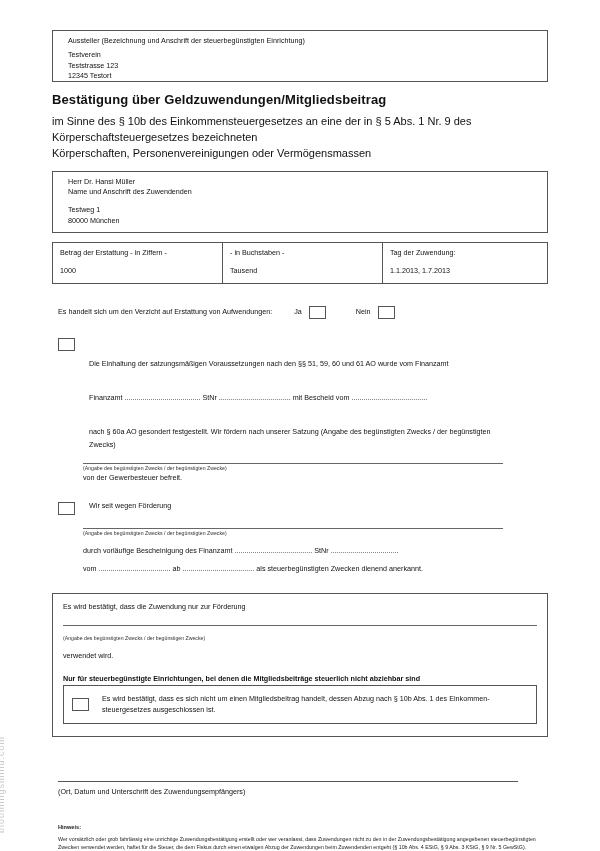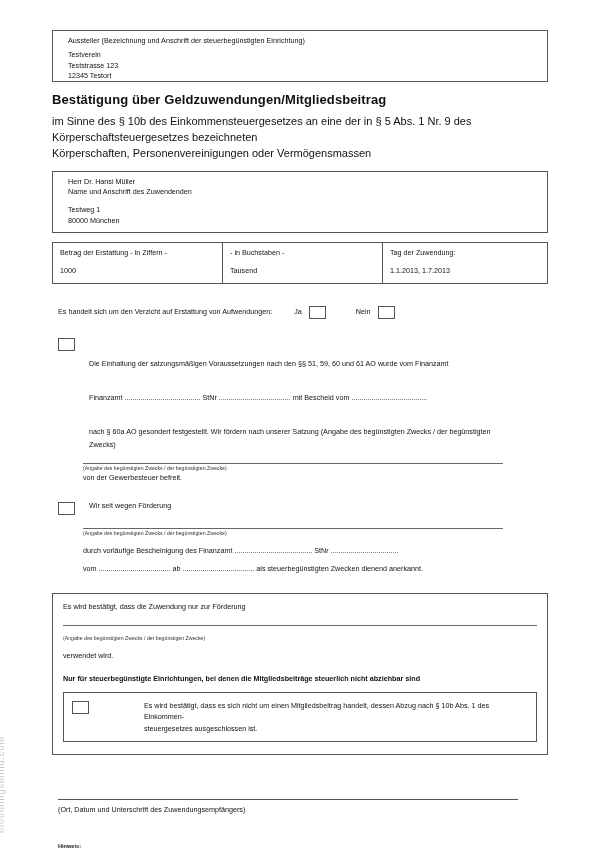--- a/index.html
+++ b/index.html
@@ -139,25 +139,23 @@
   }
   .confirm-box .small-note { margin-top: 9px; }
   .confirm-sub { margin-top: 8px; }
   .bold-head {
     font-weight: bold;
     margin-top: 13px;
   }
   .inner-box {
     border: 1px solid #555;
     box-sizing: border-box;
-    margin-top: 7px;
     padding: 7px 8px;
     display: flex;
-    align-items: flex-start;
-    gap: 42px;
+    align-items: center;
   }
   .inner-box .cb { margin-right: 13px; margin-top: 1px; }
   .inner-box .body { line-height: 1.6; }
 
   .sign-rule {
     border-top: 1px solid #555;
     margin-top: 44px;
     width: 460px;
     margin-left: 6px;
   }

